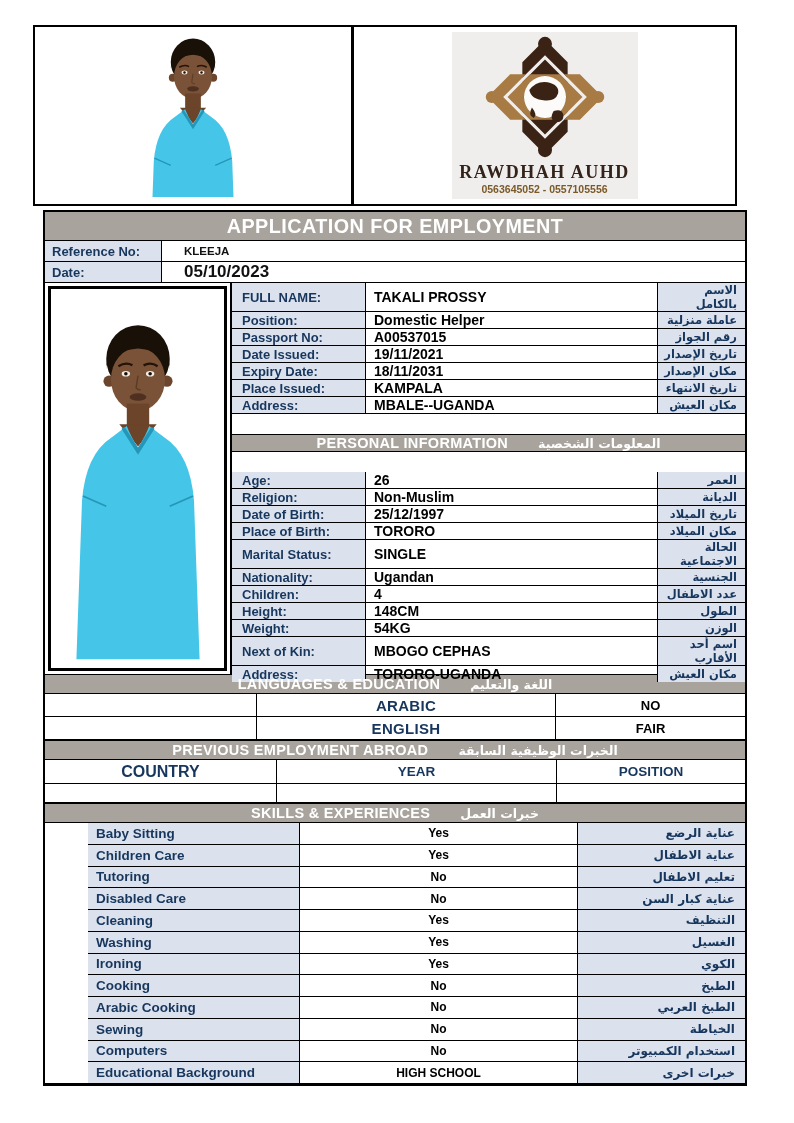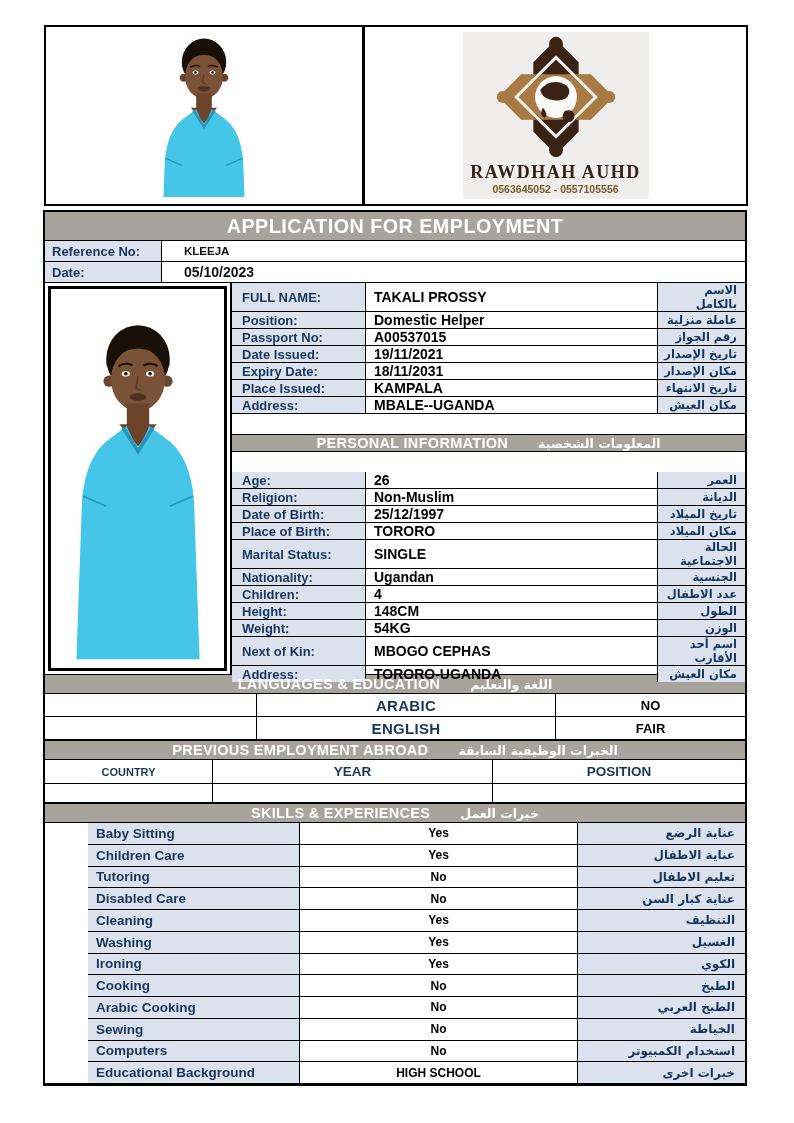--- a/index.html
+++ b/index.html
@@ -4,21 +4,21 @@
 <style>
   * { box-sizing: border-box; margin: 0; padding: 0; }
   html, body { background: #fff; }
   body {
     width: 794px; height: 1123px; position: relative;
     font-family: "Liberation Sans", sans-serif;
   }
   .ar-text { font-family: "DejaVu Sans", sans-serif; direction: rtl; }
 
   
-  .top-row { position: absolute; left: 44px; top: 25px; width: 704px; height: 181px; display: flex; }
+  .top-row { position: absolute; left: 33px; top: 25px; width: 704px; height: 181px; display: flex; }
   .photo-box-small {
     width: 320px; height: 100%; border: 2px solid #000; background: #fff;
     display: flex; align-items: center; justify-content: center;
   }
   .logo-box {
     flex: 1; height: 100%; border: 2px solid #000; border-left: 1px solid #000; background: #fff;
     display: flex; align-items: center; justify-content: center;
   }
   .logo-wrap { width: 186px; background: #f0eeec; text-align: center; padding: 4px 0 3px 0; }
   .agency-name {
@@ -40,21 +40,21 @@
   .t-title span { transform: scaleX(.94); display: inline-block; }
   .bar-en { font-size: 14.5px; letter-spacing: .3px; }
   .bar-ar { font-size: 12.5px; }
 
   .kv-row { display: flex; height: 21px; border-bottom: 1px solid #000; }
   .kv-label {
     width: 117px; background: #dbe2ed; border-right: 1px solid #000;
     color: #17365d; font-weight: 700; font-size: 13px; display: flex; align-items: center; padding-left: 7px;
   }
   .kv-value { flex: 1; display: flex; align-items: center; padding-left: 22px; font-weight: 700; font-size: 11.5px; color: #111; }
-  .t-date .kv-value { font-size: 14px; }
+  .t-date .kv-value { font-size: 17px; }
 
   
   .t-body { display: flex; height: 391px; }
   .photo-cell { width: 187px; border-right: 2px solid #000; padding: 3px; background: #fff; }
   .photo-frame {
     width: 100%; height: 100%; border: 3px solid #000; background: #fff;
     display: flex; align-items: flex-end; justify-content: center; overflow: hidden;
   }
   .form-stack { flex: 1; display: flex; flex-direction: column; gap: 20px; }
   .pass-rows { height: 152px; display: flex; flex-direction: column; }
@@ -74,21 +74,21 @@
 
   
   .lang-row { display: flex; height: 23px; border-bottom: 1px solid #000; }
   .l-c1 { width: 212px; border-right: 1px solid #000; }
   .l-c2 { width: 299px; border-right: 1px solid #000; display: flex; align-items: center; justify-content: center; color: #17365d; font-weight: 700; font-size: 15px; letter-spacing: .3px; }
   .l-c3 { flex: 1; display: flex; align-items: center; justify-content: center; font-weight: 700; font-size: 13px; color: #000; }
 
   
   .cols-row { display: flex; height: 24px; border-bottom: 1px solid #000; }
   .empty-row { display: flex; height: 19px; border-bottom: 1px solid #000; }
-  .p-c1 { width: 168px; border-right: 1px solid #000; display: flex; align-items: center; justify-content: center; color: #17365d; font-weight: 700; font-size: 11px; }
+  .p-c1 { width: 232px; border-right: 1px solid #000; display: flex; align-items: center; justify-content: center; color: #17365d; font-weight: 700; font-size: 16px; }
   .p-c2 { width: 280px; border-right: 1px solid #000; display: flex; align-items: center; justify-content: center; color: #17365d; font-weight: 700; font-size: 13.5px; }
   .p-c3 { flex: 1; display: flex; align-items: center; justify-content: center; color: #17365d; font-weight: 700; font-size: 13.5px; }
 
   
   .skill-rows { height: 260px; display: flex; flex-direction: column; }
   .srow { flex: 1; display: flex; border-bottom: 1px solid #000; margin-left: 43px; }
   .srow:last-child { border-bottom: none; }
   .s-c1 { width: 212px; background: #dbe2ed; border-right: 1px solid #000; display: flex; align-items: center; padding-left: 8px; color: #17365d; font-weight: 700; font-size: 13.5px; }
   .s-c2 { width: 278px; border-right: 1px solid #000; display: flex; align-items: center; justify-content: center; font-weight: 700; font-size: 12px; color: #000; }
   .s-c3 { flex: 1; background: #dbe2ed; display: flex; align-items: center; padding: 0 10px 0 4px; color: #17365d; font-weight: 700; font-size: 12px; }

